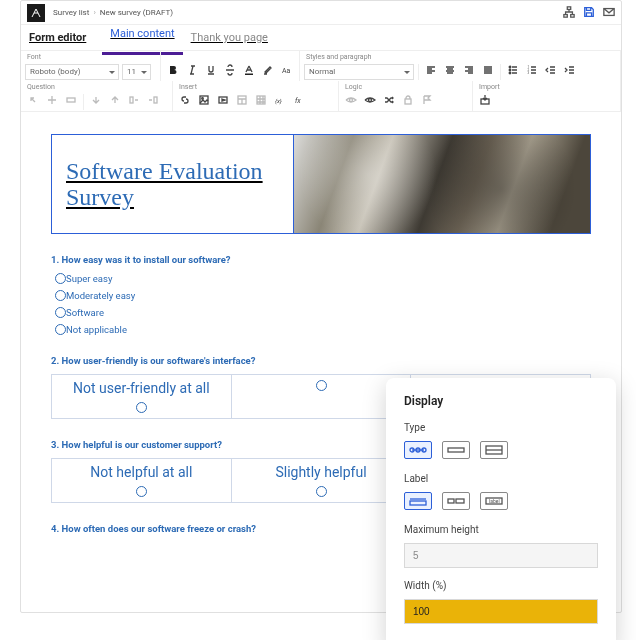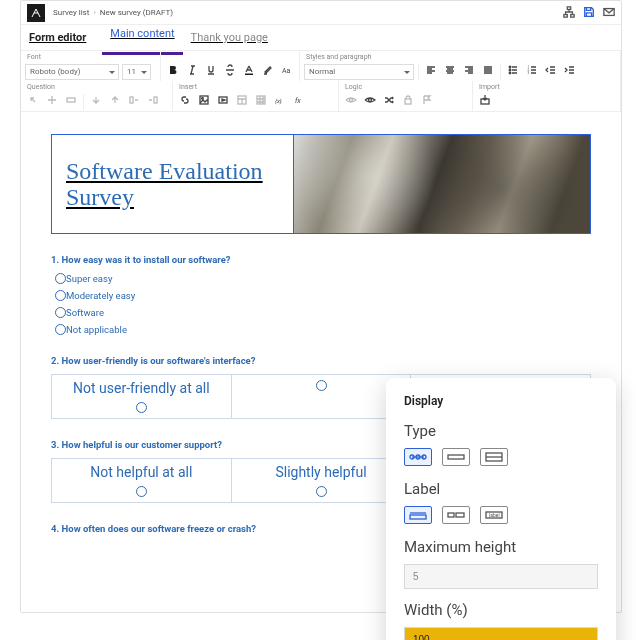--- a/index.html
+++ b/index.html
@@ -43,21 +43,21 @@
   .radio-list { display: flex; flex-direction: column; gap: 6px; padding-left: 4px; }
   .radio-opt { display: flex; align-items: center; gap: 0; color: #2d6bb5; }
   .radio-circle { width: 11px; height: 11px; border: 1.3px solid #2d6bb5; border-radius: 50%; }
   .opt-table { border: 1px solid #cfd8e8; display: flex; margin-top: 4px; }
   .opt-col { flex: 1; border-right: 1px solid #cfd8e8; padding: 5px 6px; text-align: center; }
   .opt-col:last-child { border-right: none; }
   .opt-col .h { color: #2d6bb5; font-size: 14px; margin-bottom: 6px; }
   .opt-col .c { display: flex; justify-content: center; }
   .panel { position: absolute; right: 20px; top: 378px; width: 230px; background: #fff; border-radius: 8px; box-shadow: 0 6px 24px rgba(0,0,0,.18); padding: 16px 18px 14px; z-index: 5; font-size: 11px; }
   .panel h3 { font-size: 12px; font-weight: 600; color: #222; margin-bottom: 14px; }
-  .panel .field-label { font-size: 15px; color: #444; margin-bottom: 8px; }
+  .panel .field-label { font-size: 10px; color: #444; margin-bottom: 8px; }
   .panel .opts { display: flex; gap: 10px; margin-bottom: 14px; }
   .p-opt { width: 28px; height: 18px; border: 1px solid #888; border-radius: 2px; display: flex; align-items: center; justify-content: center; cursor: pointer; }
   .p-opt.active { border-color: #2c5fd8; background: #eaf1ff; }
   .p-opt svg { width: 20px; height: 12px; stroke: #555; fill: none; stroke-width: 1.3; }
   .p-opt.active svg { stroke: #2c5fd8; }
   .p-input { width: 100%; border: 1px solid #d8d8d8; background: #f5f5f5; padding: 6px 8px; font-size: 10px; color: #888; margin-bottom: 12px; }
   .p-input.white { background: #eab308; color: #222; }
 </style>
 </head>
 <body>

